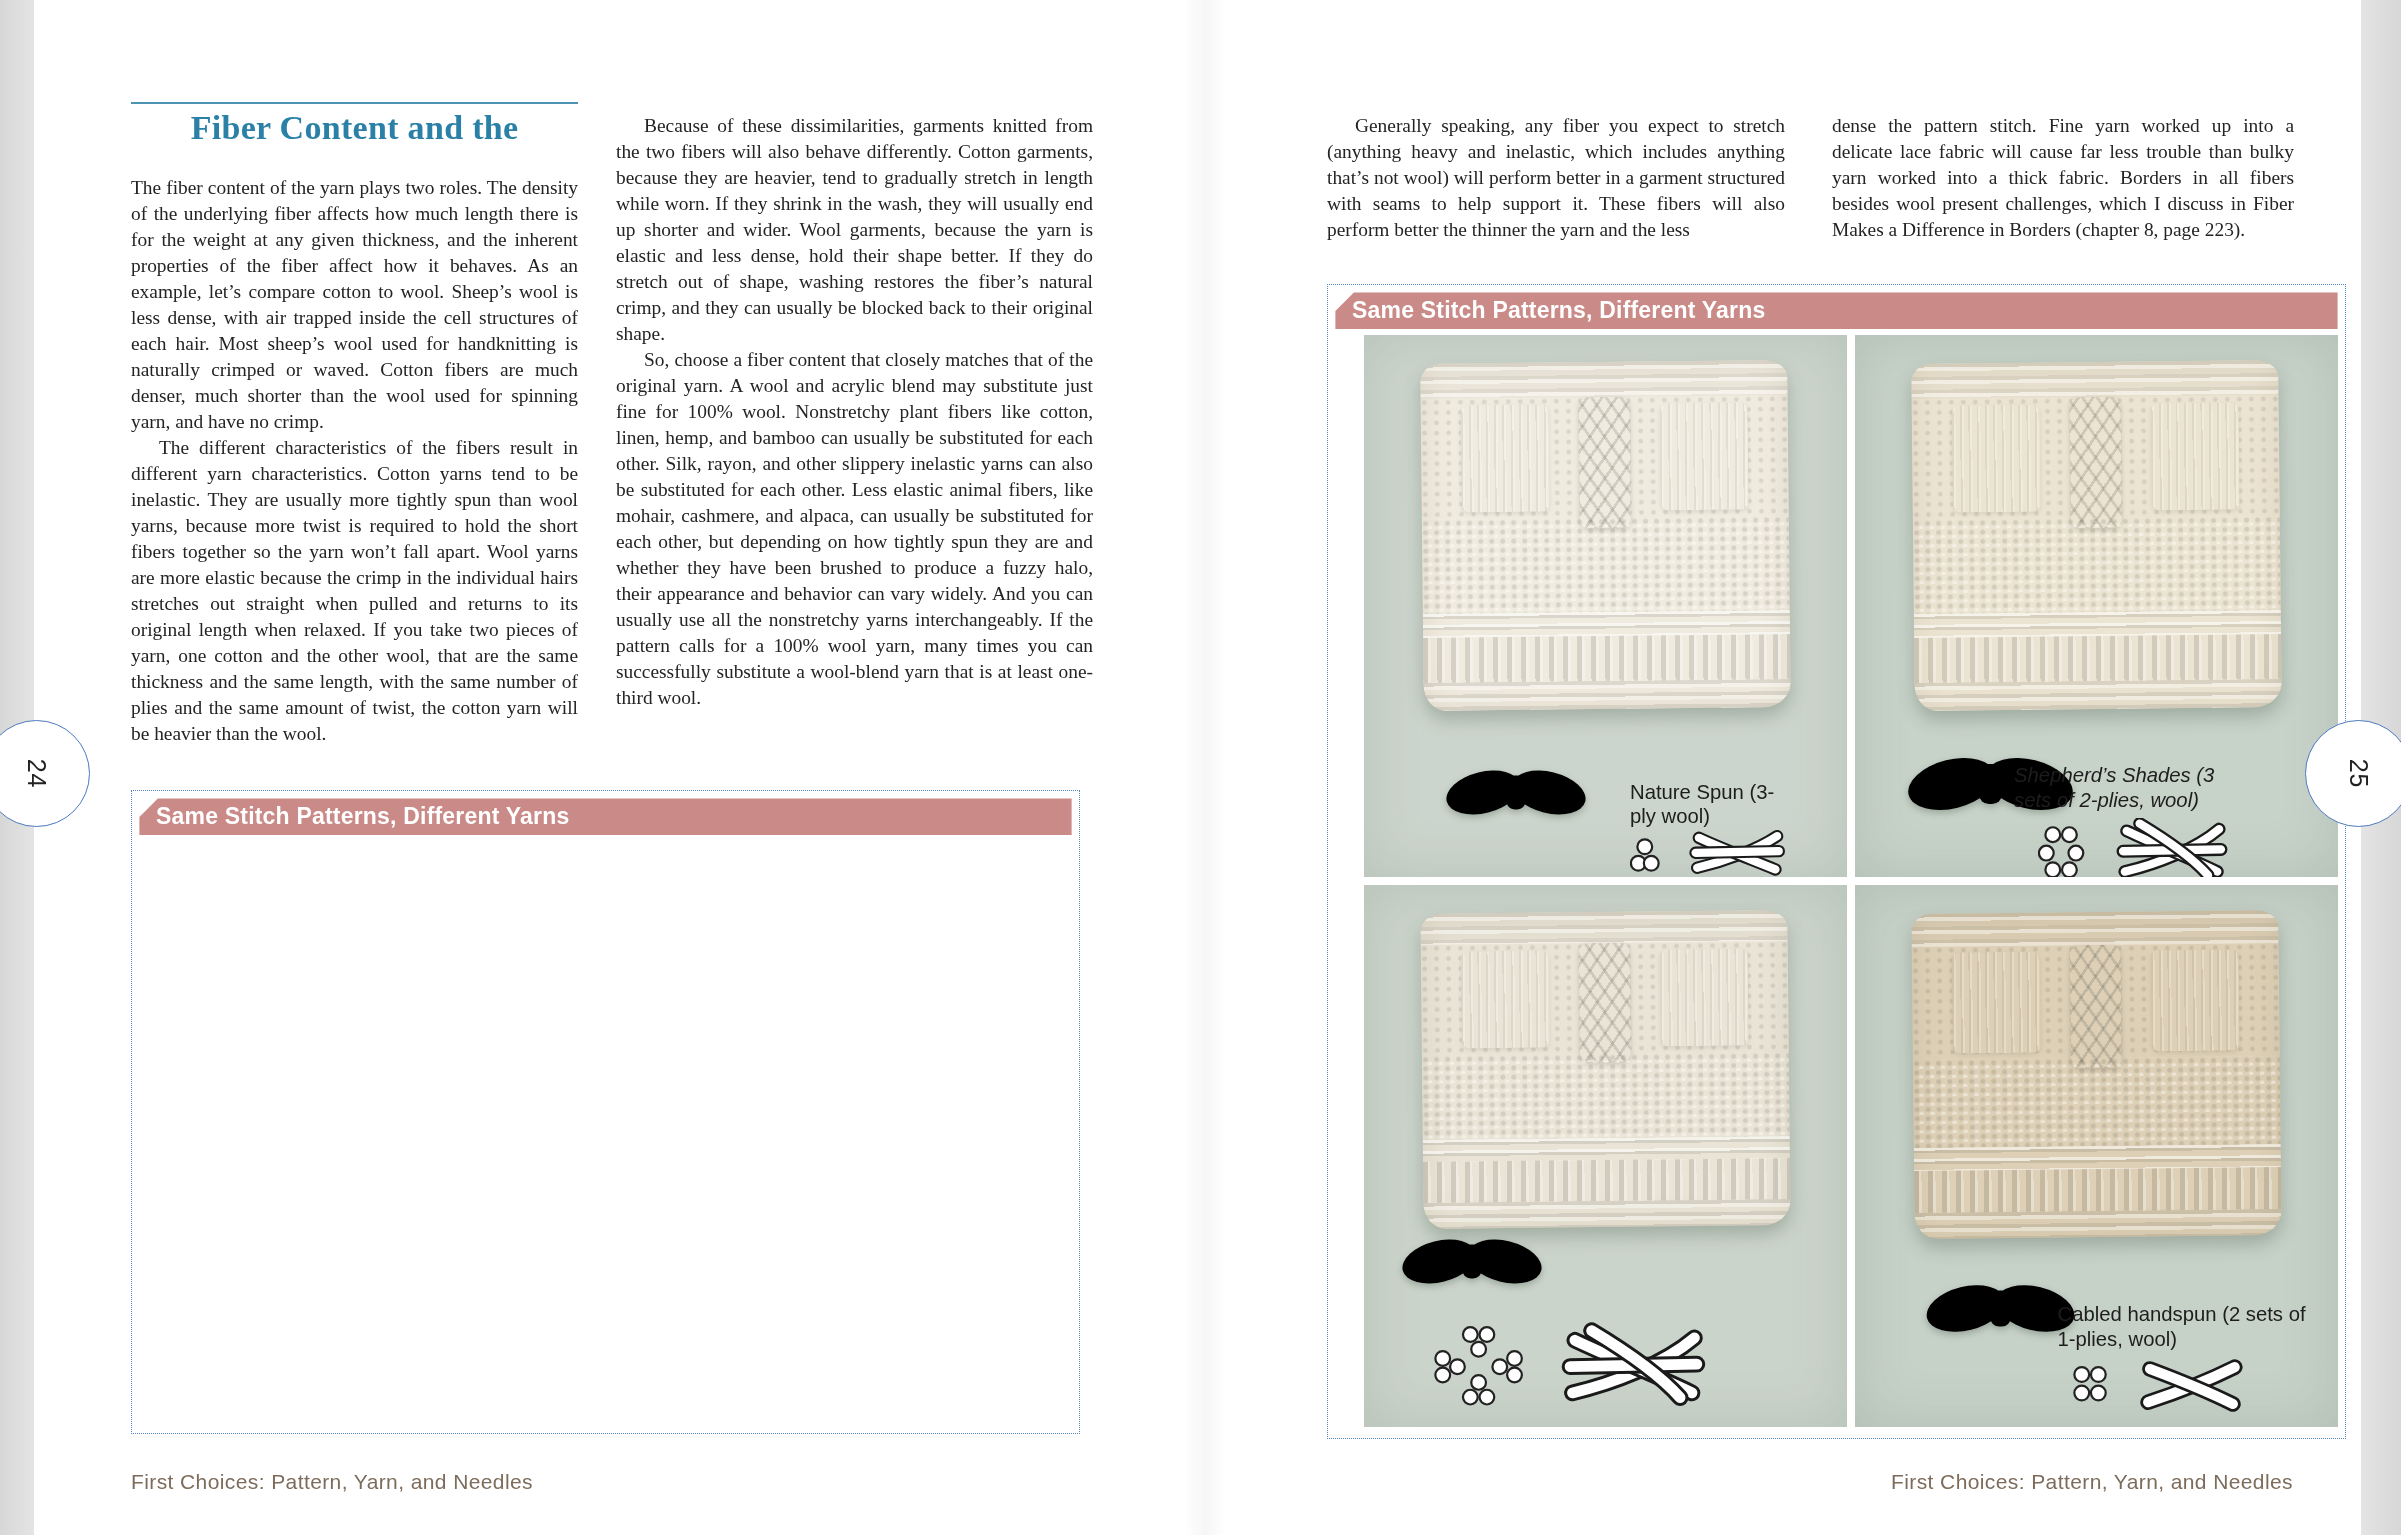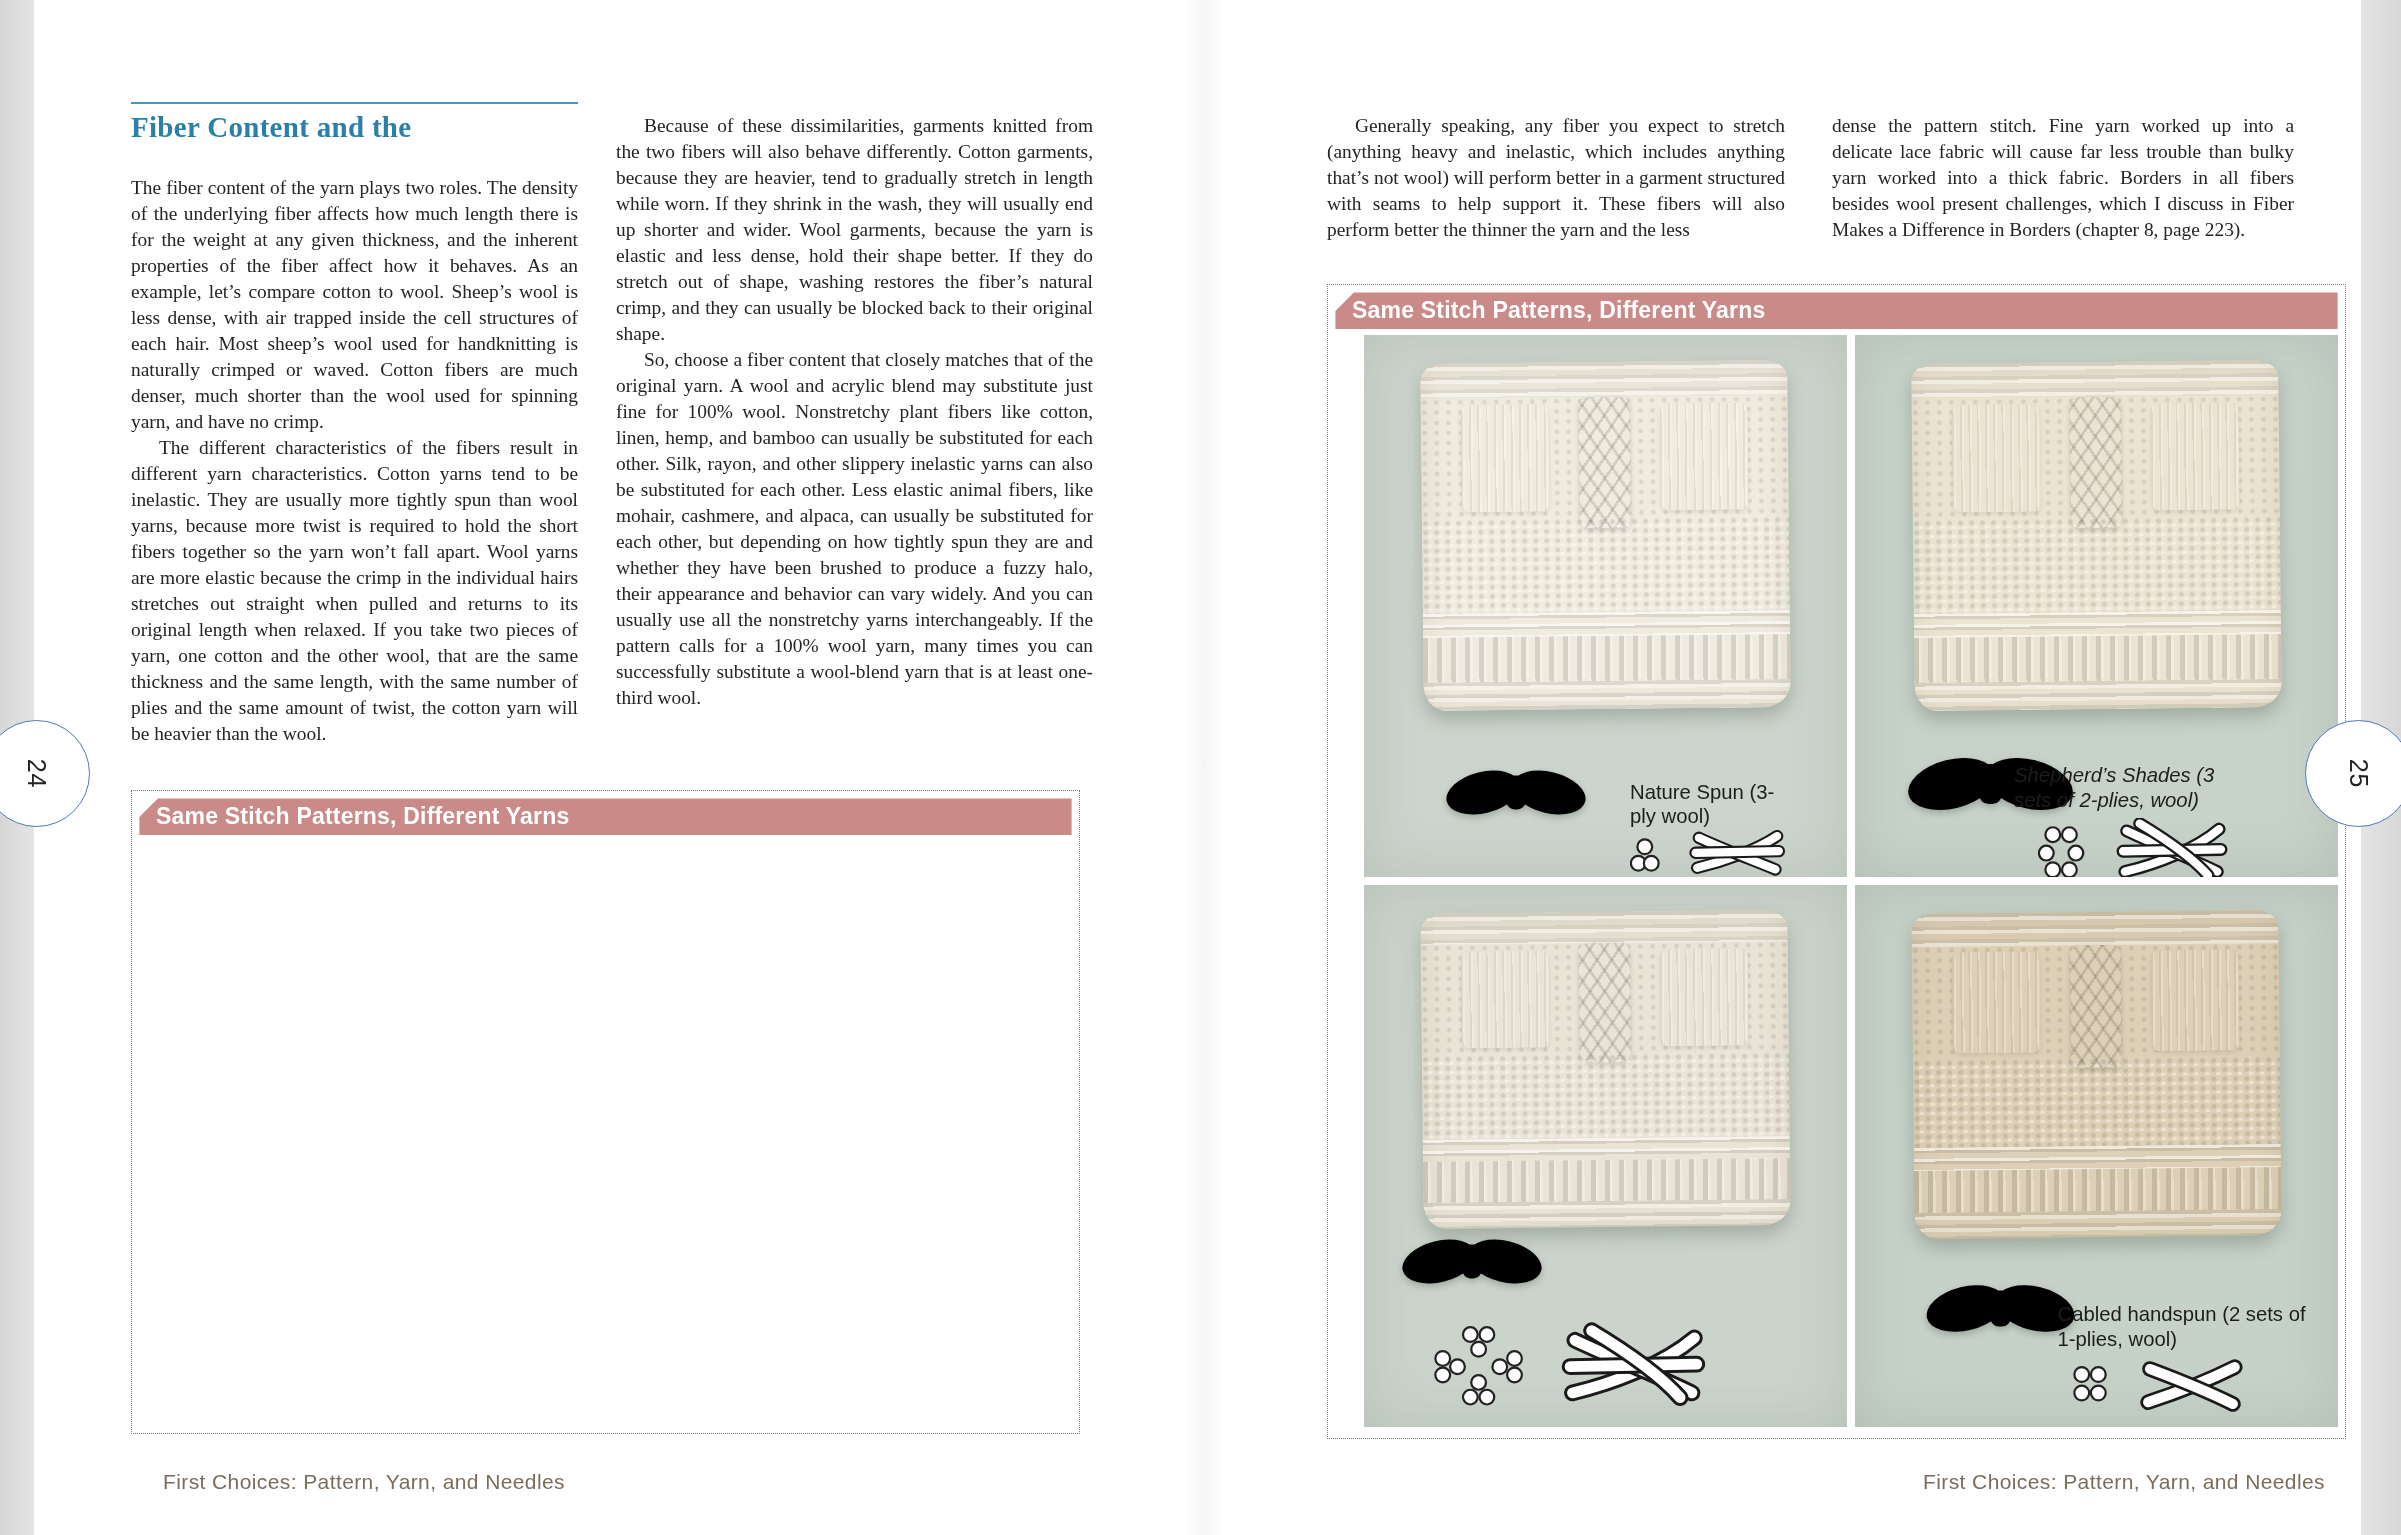--- a/index.html
+++ b/index.html
@@ -14,22 +14,22 @@
           background:linear-gradient(90deg,rgba(0,0,0,0) 0%,rgba(0,0,0,0.035) 50%,rgba(0,0,0,0) 100%);}
 
   
   .page-circle{position:absolute;width:105px;height:105px;border-radius:50%;border:1.8px solid #4c79c1;
                background:#fff;z-index:3;display:flex;align-items:center;justify-content:center;}
   .page-circle .num{font-family:"Liberation Sans",sans-serif;font-size:25px;color:#222;
                     transform:rotate(90deg);letter-spacing:0.9px;}
 
   
   .rule{position:absolute;height:1.8px;background:#4e93b4;}
-  .page-heading{position:absolute;font-weight:bold;color:#2a80a6;font-size:29px;line-height:37px;
-                letter-spacing:0.3px;}
+  .page-heading{position:absolute;font-weight:bold;color:#2a80a6;font-size:34px;line-height:37px;
+                letter-spacing:0.3px;text-align:center;}
   .col{position:absolute;font-size:19.4px;line-height:26px;text-align:justify;}
   .col p{margin:0;}
   .col p.indent{text-indent:28px;}
 
   
   .panel{position:absolute;border:1.8px dotted #4e86c6;background:#fff;box-sizing:border-box;padding:7.4px;z-index:2;}
   .panel-header{height:37px;background:#c98a88;color:#fff;font-family:"Liberation Sans",sans-serif;
                 font-weight:bold;font-size:23px;line-height:37px;padding-left:16.6px;letter-spacing:0.2px;
                 clip-path:polygon(18.5px 0,100% 0,100% 100%,0 100%,0 18.5px);box-sizing:border-box;}
   .photos{margin-top:5.5px;}
@@ -71,21 +71,21 @@
   .bow{position:absolute;color:var(--yarn);filter:drop-shadow(0 3.7px 3.7px rgba(70,85,70,0.35));}
 
   .photo-label{position:absolute;font-family:"Liberation Sans",sans-serif;font-size:20.3px;line-height:1.22;
                color:#1d1d1d;}
   .diagram{position:absolute;}
   .diagram circle{fill:#fff;stroke:#222;stroke-width:2.4;}
   .tube-o{fill:none;stroke:#1a1a1a;stroke-linecap:round;}
   .tube-i{fill:none;stroke:#fff;stroke-linecap:round;}
 
   .footer{position:absolute;font-family:"Liberation Sans",sans-serif;font-size:21px;color:#7d6c5b;
-          letter-spacing:0.4px;z-index:2;margin-left:32px;}
+          letter-spacing:0.4px;z-index:2;}
 </style>
 </head>
 <body>
 
 <div id="canvas">
 
   <svg width="0" height="0" style="position:absolute">
     <defs>
       <g id="bow-shape">
         <ellipse class="lobe" cx="34" cy="32" rx="31" ry="17" transform="rotate(-14 34 32)"></ellipse>

